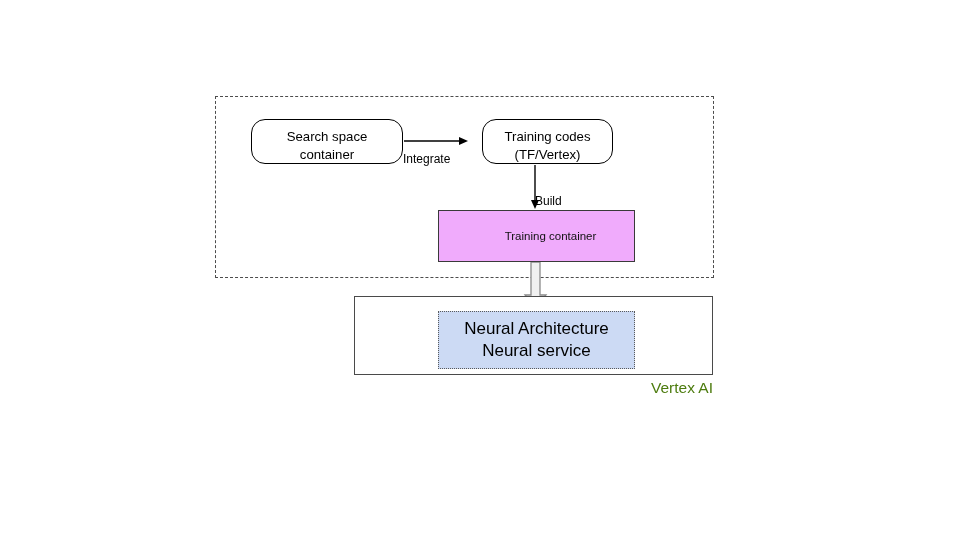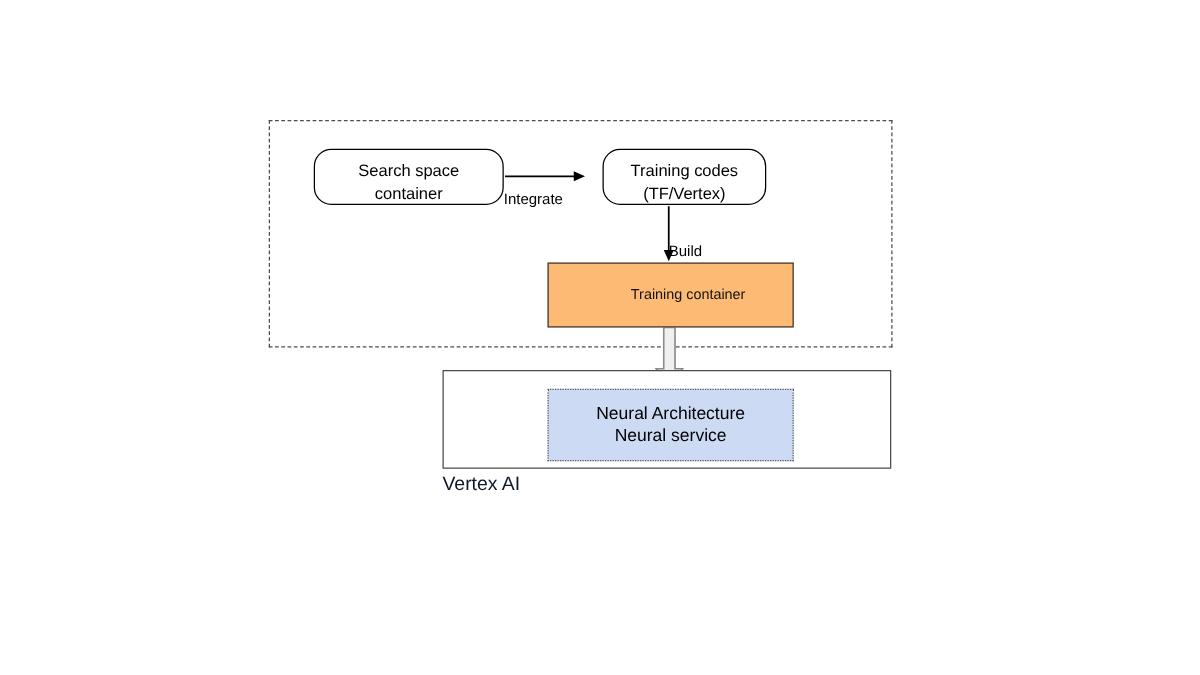--- a/index.html
+++ b/index.html
@@ -68,21 +68,21 @@
 
   
   #box-training-container {
     position: absolute;
     left: 438px;
     top: 210px;
     width: 197px;
     height: 52px;
     box-sizing: border-box;
     border: 1.4px solid #3a3a3a;
-    background: #fdba74;
+    background: #f0abfc;
     display: flex;
     align-items: center;
     justify-content: center;
     font-size: 11.5px;
     color: #111111;
     text-align: center;
     padding-left: 28px;
   }
 
   
@@ -105,34 +105,34 @@
     width: 197px;
     height: 58px;
     box-sizing: border-box;
     border: 1.3px dotted #5a5a5a;
     background: #ccdaf4;
     display: flex;
     align-items: center;
     justify-content: center;
     text-align: center;
     line-height: 1.28;
-    font-size: 14px;
+    font-size: 17px;
     color: #000000;
   }
   #box-nas-service .lines span { display: block; white-space: nowrap; }
 
   
   #label-vertex-ai {
     position: absolute;
     left: 354px;
     top: 379px;
     width: 359px;
-    text-align: left;
+    text-align: right;
     font-size: 15.5px;
-    color: #0f172a;
+    color: #4d7c0f;
   }
 
   
   .edge-label {
     position: absolute;
     font-size: 12px;
     color: #000000;
     white-space: nowrap;
   }
   #label-integrate {

